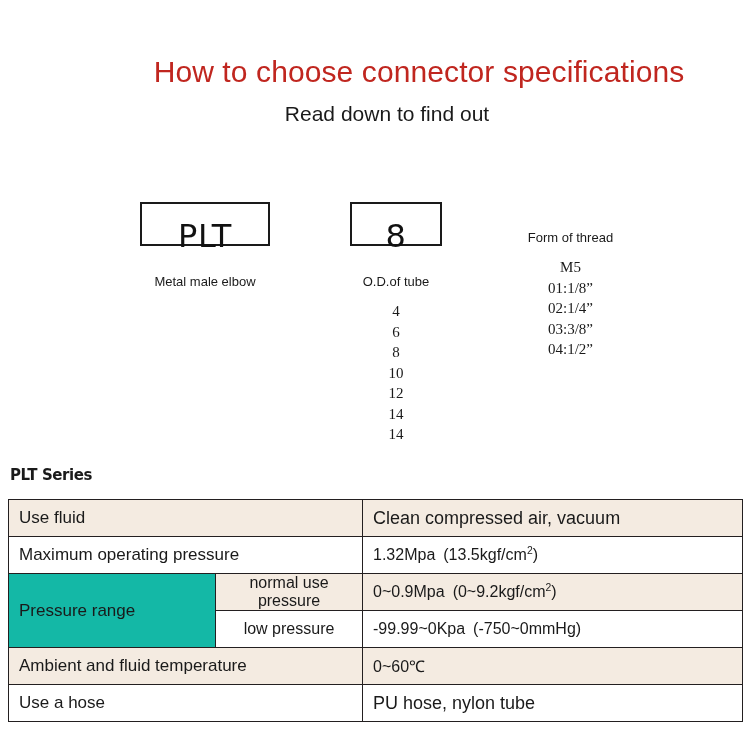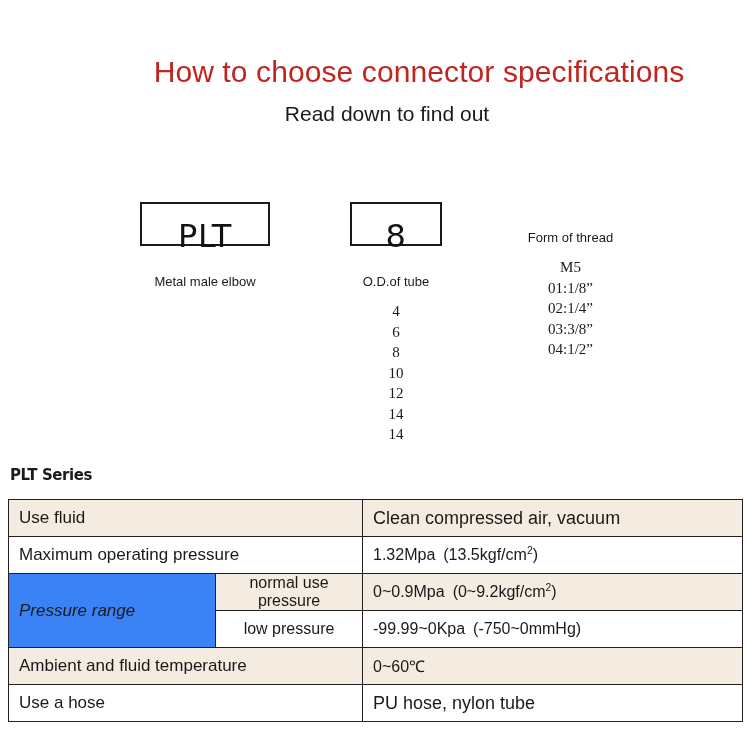--- a/index.html
+++ b/index.html
@@ -195,21 +195,21 @@
       <td class="label" colspan="2">Use fluid</td>
       <td class="value big">Clean compressed air, vacuum</td>
     </tr>
 
     <tr class="row-plain">
       <td class="label" colspan="2">Maximum operating pressure</td>
       <td class="value"><span>1.32Mpa (13.5kgf/cm</span><sup>2</sup><span>)</span></td>
     </tr>
 
     <tr class="row-shaded">
-      <td class="label" rowspan="2" style="background:#3b82f6;font-style:italic;">Pressure range</td>
+      <td class="label" rowspan="2" style="background:#14b8a6;">Pressure range</td>
       <td class="sublabel">normal use pressure</td>
       <td class="value"><span>0~0.9Mpa (0~9.2kgf/cm</span><sup>2</sup><span>)</span></td>
     </tr>
 
     <tr class="row-plain">
       <td class="sublabel">low pressure</td>
       <td class="value">-99.99~0Kpa (-750~0mmHg)</td>
     </tr>
 
     <tr class="row-shaded">

